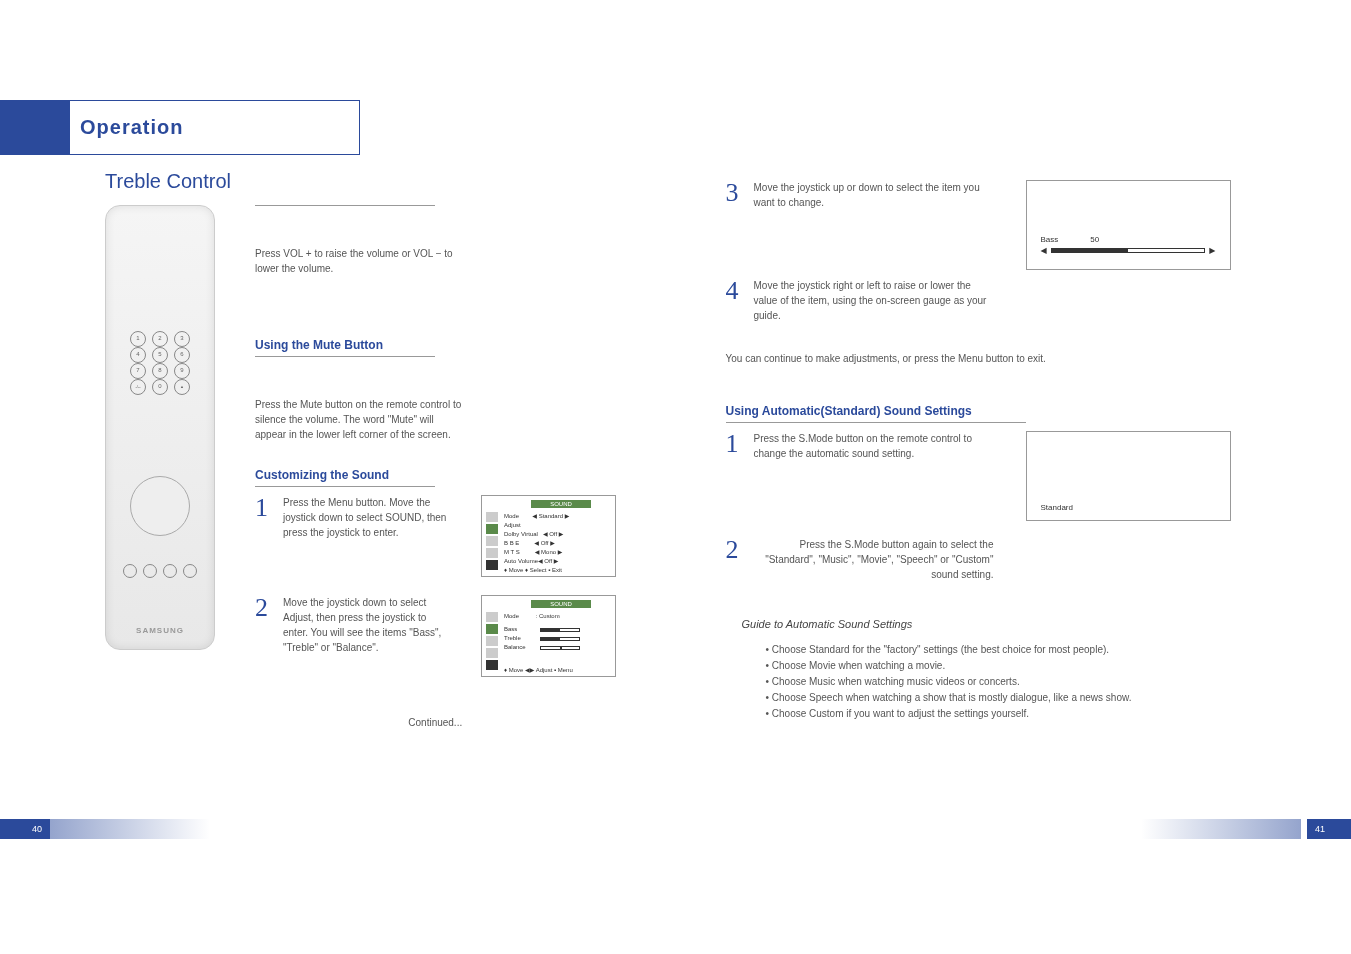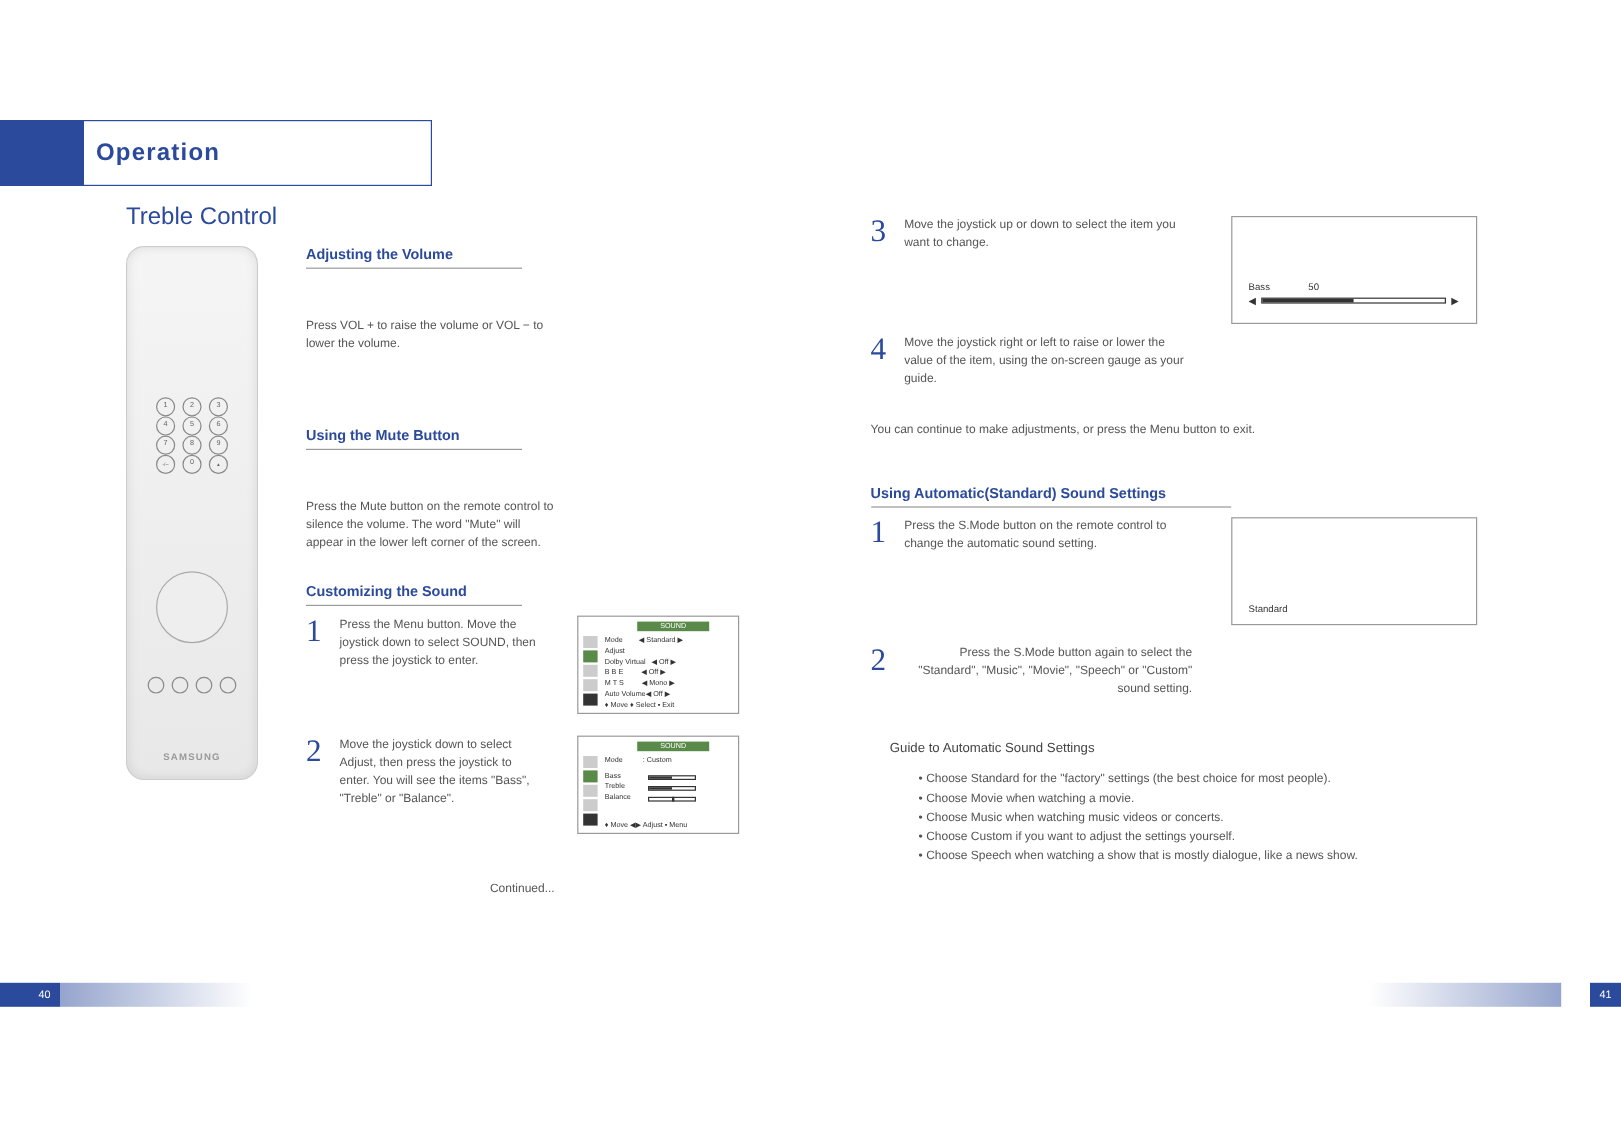--- a/index.html
+++ b/index.html
@@ -67,38 +67,38 @@
     .step-row-with-img .steptxt { display: flex; gap: 8px; width: 210px; }
     .tv-screen { width: 135px; height: 82px; background: #fff; border: 1px solid #999; position: relative; flex-shrink: 0; font-size: 7px; color: #333;}
     .tv-screen .tv-h { position:absolute; top:4px; right: 24px; width: 60px; background:#5a8a4a; color:#fff; text-align:center; padding:1px 0; font-size:6px;}
     .tv-screen .tv-icons { position:absolute; left:4px; top:16px; width:14px;}
     .tv-screen .tv-icons .ic { width:12px; height:10px; background:#5a8a4a; margin-bottom:2px;}
     .tv-screen .tv-icons .ic.g { background:#ccc;}
     .tv-screen .tv-body { position:absolute; left:22px; top:16px; right:6px; font-size:6px; line-height:1.5; color:#333;}
     .tv-screen .tv-foot { position:absolute; bottom:3px; left:22px; font-size:6px;}
     .continued { text-align:center; font-size:10px; margin-top: 22px; color:#555; margin-left: 140px;}
     .page-num-left { position:absolute; bottom:115px; left:0; width:50px; height:20px; background:#2b4a9b; color:#fff; font-size:9px; display:flex; align-items:center; justify-content:flex-end; padding-right:8px;}
-    .page-num-right { position:absolute; bottom:115px; right:0; width:26px; height:20px; background:#2b4a9b; color:#fff; font-size:9px; display:flex; align-items:center; justify-content:flex-start; padding-left:8px;margin-left:21px;}
+    .page-num-right { position:absolute; bottom:115px; right:0; width:44px; height:20px; background:#2b4a9b; color:#fff; font-size:9px; display:flex; align-items:center; justify-content:flex-start; padding-left:8px;margin-left:21px;}
     .grad-bar-left { position:absolute; bottom:115px; left:50px; width: 160px; height:20px; background: linear-gradient(to right, rgba(43,74,155,0.5), rgba(43,74,155,0));}
     .grad-bar-right { position:absolute; bottom:115px; right:50px; width: 160px; height:20px; background: linear-gradient(to left, rgba(43,74,155,0.5), rgba(43,74,155,0));}
 
     .content-right { margin-top: 75px; }
     .r-row { display:flex; gap: 20px; margin-bottom: 20px; align-items: flex-start;}
     .r-text { width: 280px; display:flex; gap:8px;}
     .r-img { flex: 1; }
     .gauge-box { width: 205px; height: 90px; border:1px solid #999; background:#fff; position:relative; font-size:8px; color:#333;}
     .gauge-inner { position:absolute; bottom:14px; left:14px; right:14px;}
     .gauge-label { font-size:8px; margin-bottom:2px; display:flex;}
     .gauge-bar-wrap { display:flex; align-items:center; gap:4px;}
     .gauge-bar { flex:1; height:5px; border:1px solid #333; position:relative;}
     .gauge-bar::before { content:''; position:absolute; left:0; top:0; bottom:0; width:50%; background:#333;}
     .note-text { font-size:10px; color:#555; margin: 30px 0 40px 0;}
     .mode-box { width: 205px; height: 90px; border:1px solid #999; background:#fff; position:relative; font-size:8px; color:#333;}
     .mode-label { position:absolute; bottom:8px; left:14px; font-size:8px;}
-    .guide-h { font-size:11px; color:#444; margin: 36px 0 12px 16px;}
+    .guide-h { font-style: italic; font-size:11px; color:#444; margin: 36px 0 12px 16px;}
     .bullets { margin-left: 40px; font-size:10px; line-height:1.6; color:#555;}
     .divider-long { border:none; border-top:1px solid #999; width: 300px; margin-bottom: 8px;}
   </style>
 </head>
 <body>
 
 <div class="page-container">
 
   <div class="left-page">
     <div class="op-header">
@@ -141,21 +141,20 @@
               <div class="c"></div>
                 <div class="c"></div>
                 <div class="c"></div>
                 <div class="c"></div>
             </div>
             <div class="remote-brand">SAMSUNG</div>
           </div>
         </div>
 
         <div class="text-col">
-          <div class="sub-h">Adjusting the Volume</div>
           <hr class="divider-short">
           <div class="body-text">Press VOL + to raise the volume or VOL − to lower the volume.</div>
 
           <div style="height: 34px;"></div>
 
           <div class="sub-h">Using the Mute Button</div>
           <hr class="divider-short">
           <div class="body-text" style="margin-bottom:12px;">Press the Mute button on the remote control to silence the volume. The word "Mute" will appear in the lower left corner of the screen.</div>
 
           <div style="height: 14px;"></div>
@@ -292,22 +291,22 @@
           <div class="step-num">2</div>
           <div class="step-text" style="max-width:240px;text-align:right;">Press the S.Mode button again to select the "Standard", "Music", "Movie", "Speech" or "Custom" sound setting.</div>
         </div>
       </div>
 
       <div class="guide-h">Guide to Automatic Sound Settings</div>
       <div class="bullets">
         <div>• <span>Choose Standard for the "factory" settings (the best choice for most people).</span></div>
         <div>• <span>Choose Movie when watching a movie.</span></div>
         <div>• <span>Choose Music when watching music videos or concerts.</span></div>
+        <div>• <span>Choose Speech when watching a show that is mostly dialogue, like a news show.</span></div>
         <div>• <span>Choose Custom if you want to adjust the settings yourself.</span></div>
-        <div>• <span>Choose Speech when watching a show that is mostly dialogue, like a news show.</span></div>
       </div>
 
     </div>
     <div class="page-num-right">41</div>
     <div class="grad-bar-right"></div>
   </div>
 
 </div>
 
 </body></html>

